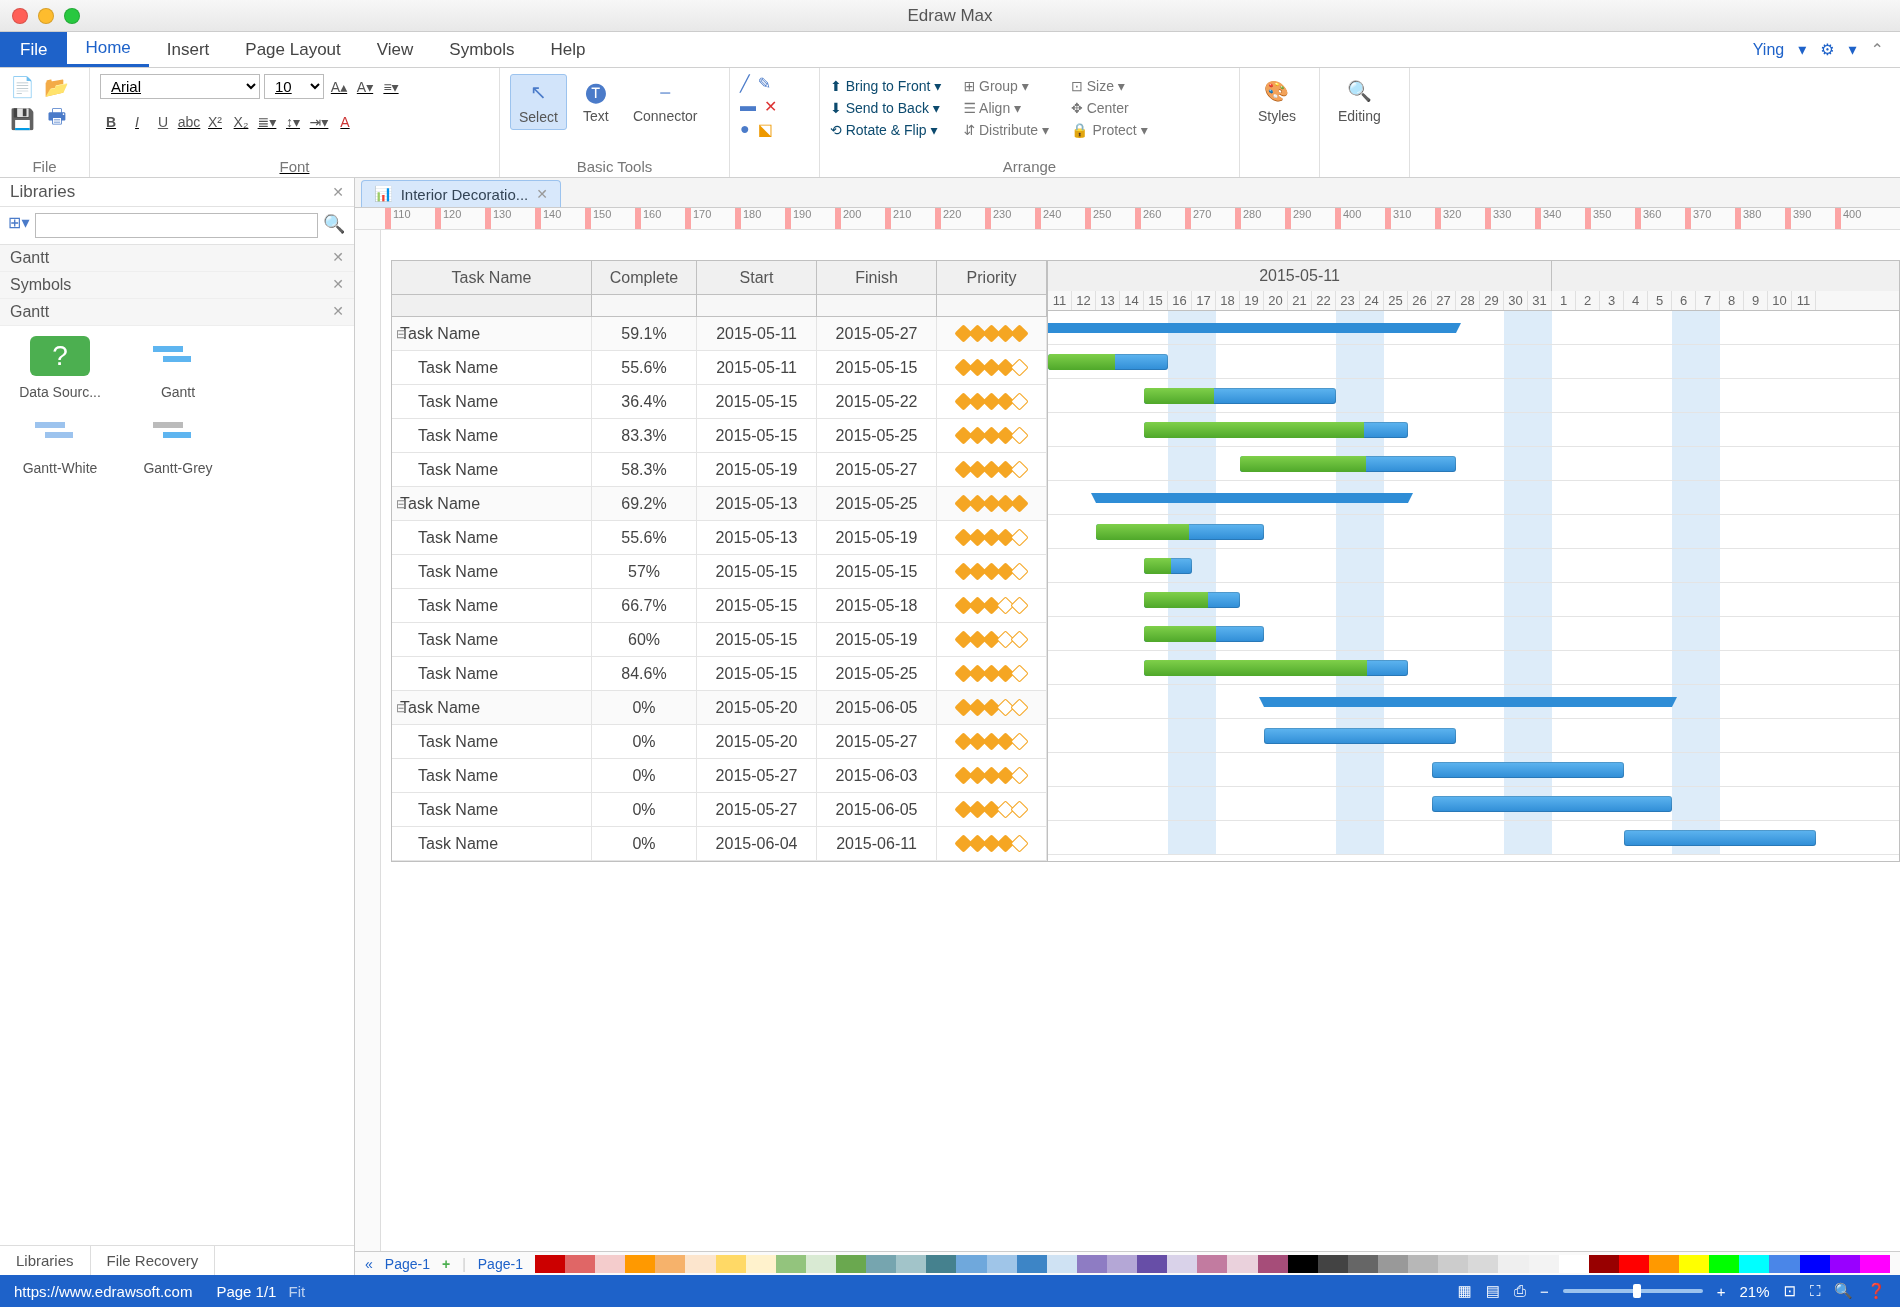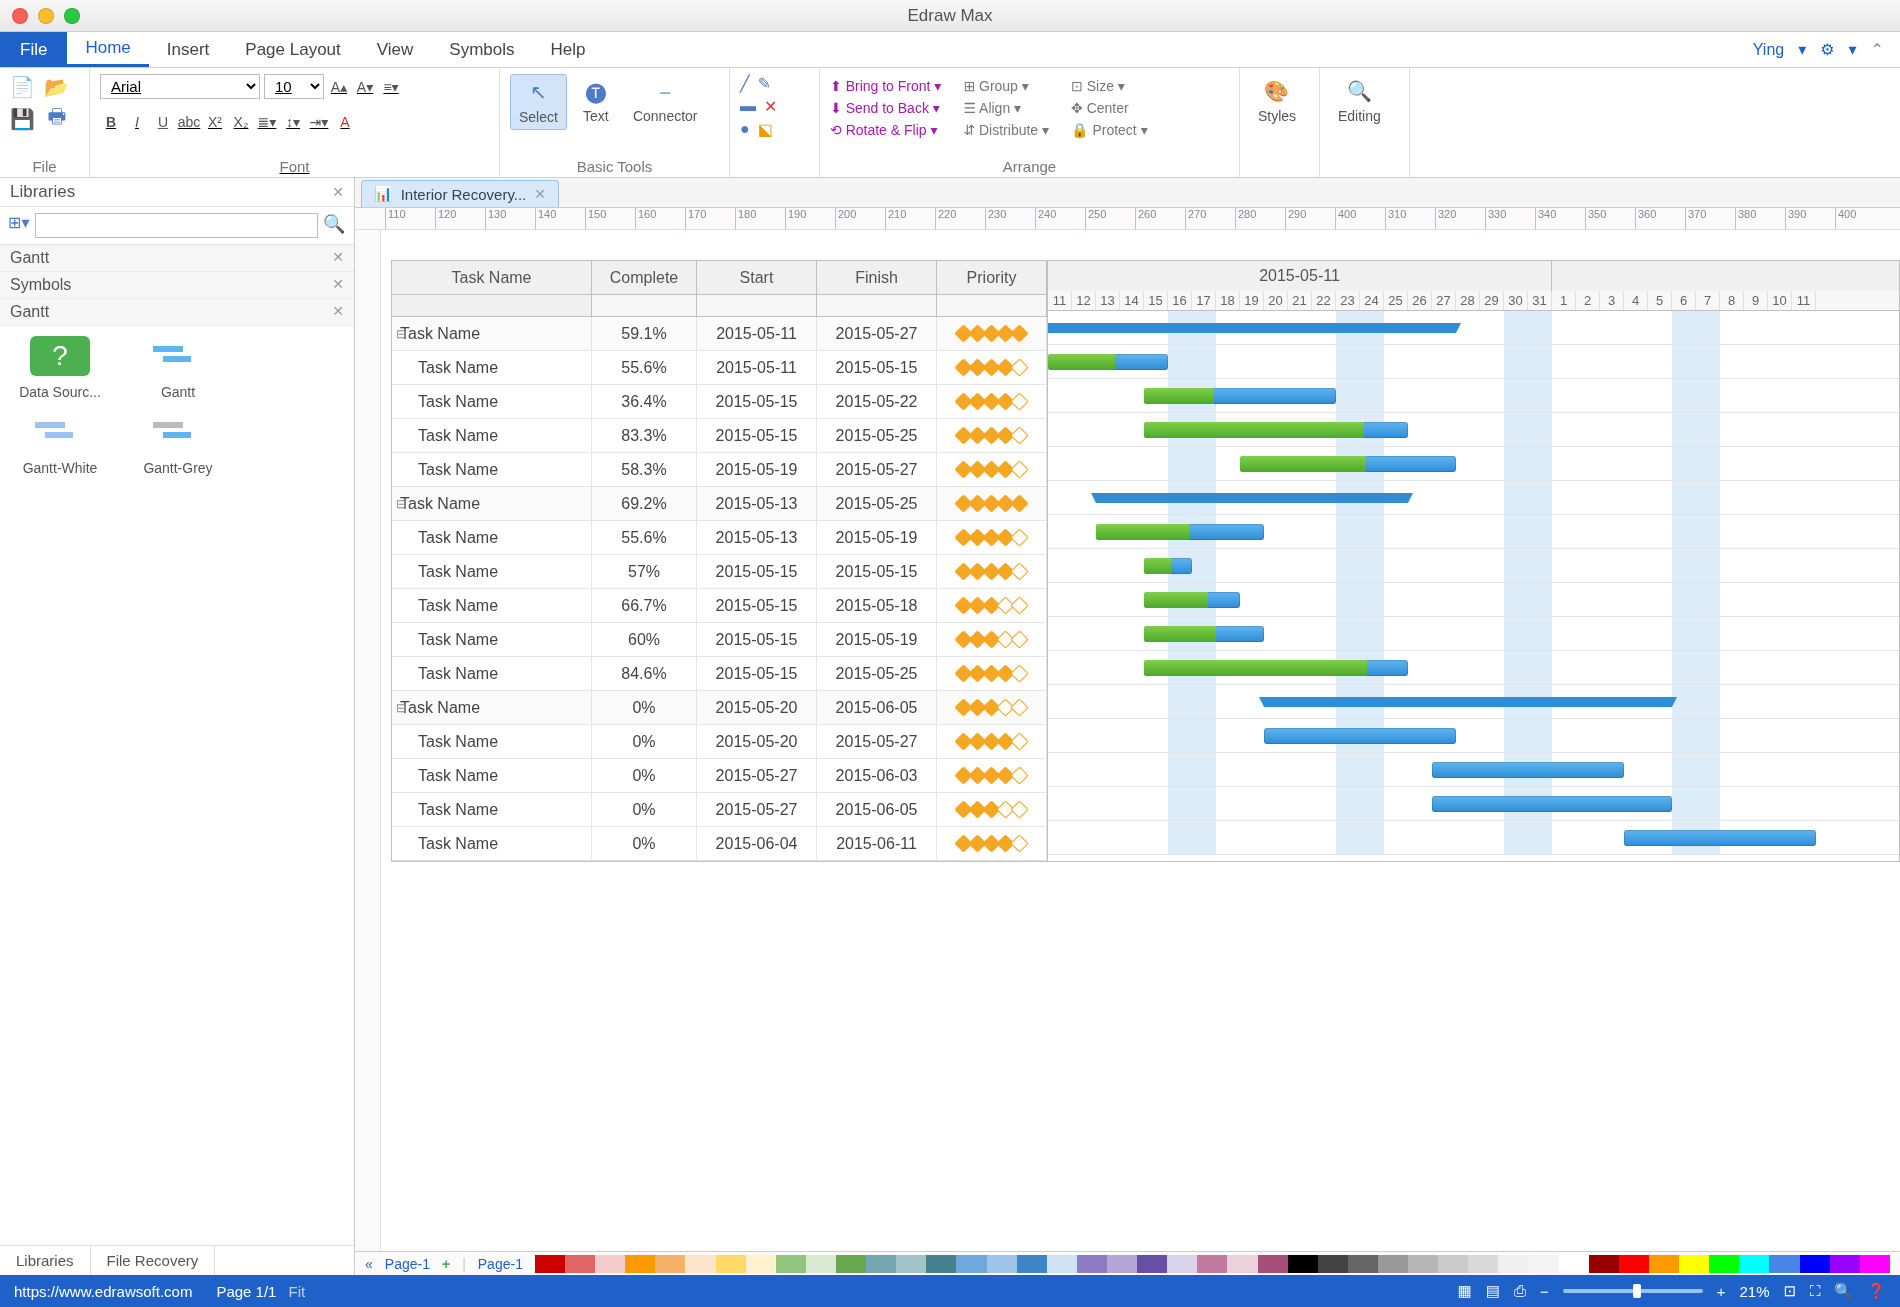--- a/index.html
+++ b/index.html
@@ -45,21 +45,21 @@
 .shape { width: 100px; display: flex; flex-direction: column; align-items: center; gap: 8px; font-size: 14px; color: #555; text-align:center; }
 .shape-icon { width: 60px; height: 40px; border: 1px solid transparent; display: flex; align-items: center; justify-content: center; }
 .sb-tabs { margin-top: auto; display: flex; border-top: 1px solid #ddd; }
 .sb-tab { padding: 6px 16px; font-size: 15px; color: #555; border-right: 1px solid #ddd; cursor:pointer; }
 
 
 .canvas { flex: 1; background: #fff; display: flex; flex-direction: column; position: relative; }
 .doc-tabs { height: 30px; display: flex; align-items: stretch; background: #f4f4f4; border-bottom: 1px solid #ccc; }
 .doc-tab { background: #d8e8fb; border: 1px solid #9cc3ee; border-bottom: none; padding: 4px 12px; display: flex; align-items: center; gap: 8px; font-size: 15px; color: #345; margin-left: 6px; margin-top: 2px; border-radius: 4px 4px 0 0; }
 .ruler-h { height: 22px; background: #fafafa; border-bottom: 1px solid #ddd; display:flex; font-size:11px; color:#888; overflow:hidden; padding-left:30px; }
-.ruler-h span { width: 50px; flex: 0 0 50px; border-left:1px solid #fca5a5; padding-left:2px; }
+.ruler-h span { width: 50px; flex: 0 0 50px; border-left:6px solid #fca5a5; padding-left:2px; }
 .canvas-body { flex: 1; display: flex; overflow: hidden; }
 .ruler-v { width: 26px; background: #fafafa; border-right: 1px solid #ddd; }
 .page { flex: 1; background: #fff; position: relative; overflow: auto; padding: 30px 0 0 10px; }
 
 
 .gantt { border: 1px solid #c0c0c0; display: flex; background: #fff; font-size: 16px; color: #444; }
 .g-left { border-right: 1px solid #c0c0c0; }
 .g-head-row { display: flex; background: #f0f0f0; border-bottom: 1px solid #c0c0c0; }
 .g-head-row.sub { background:#f7f7f7; }
 .gh { border-right: 1px solid #c0c0c0; display: flex; align-items: center; justify-content: center; padding: 8px 4px; font-size: 16px; color: #555; }
@@ -208,21 +208,21 @@
       <div style="display:flex; gap:8px;">
           <span style="color:#4b7bc9;">●</span>
           <span style="color:#e90;">⬕</span>
         </div>
     </div>
     <div class="rgroup-label">&nbsp;</div>
   </div>
 
   <div class="rgroup" style="width:420px;">
     <div class="rgroup-body" style="gap:22px; align-items:flex-start; padding-top:4px;">
-      <div style="display:flex; flex-direction:column; gap:6px; font-size:14px; color:#a21caf;">
+      <div style="display:flex; flex-direction:column; gap:6px; font-size:14px; color:#0c4a6e;">
         <span>⬆ <span>Bring to Front</span> ▾</span>
         <span>⬇ <span>Send to Back</span> ▾</span>
         <span>⟲ <span>Rotate &amp; Flip</span> ▾</span>
       </div>
       <div style="display:flex; flex-direction:column; gap:6px; font-size:14px; color:#777;">
         <span>⊞ <span>Group</span> ▾</span>
         <span>☰ <span>Align</span> ▾</span>
         <span>⇵ <span>Distribute</span> ▾</span>
       </div>
       <div style="display:flex; flex-direction:column; gap:6px; font-size:14px; color:#777;">
@@ -314,21 +314,21 @@
     <div class="sb-tabs">
       <div class="sb-tab">Libraries</div>
       <div class="sb-tab">File Recovery</div>
     </div>
   </div>
 
   <div class="canvas">
     <div class="doc-tabs">
       <div class="doc-tab">
         <span>📊</span>
-        <span>Interior Recovery...</span>
+        <span>Interior Decoratio...</span>
         <span class="x-close">✕</span>
       </div>
     </div>
     <div class="ruler-h" id="ruler-h">
         <span>110</span>
         <span>120</span>
         <span>130</span>
         <span>140</span>
         <span>150</span>
         <span>160</span>

